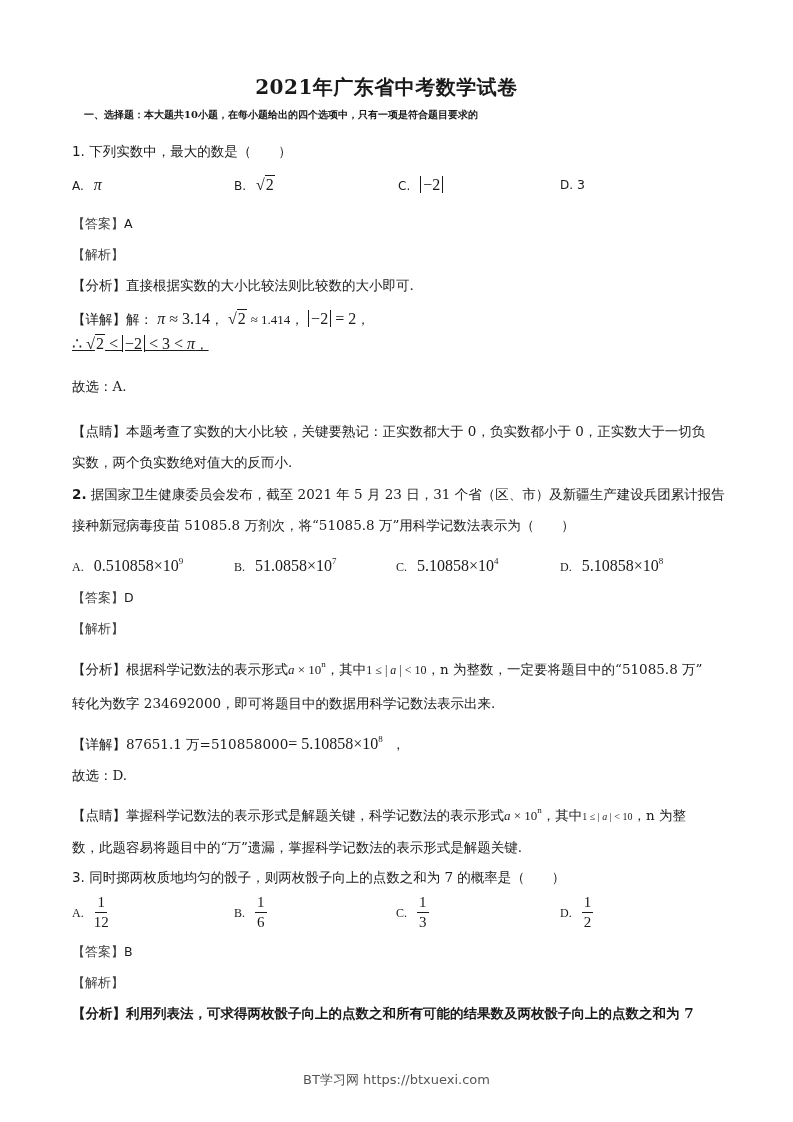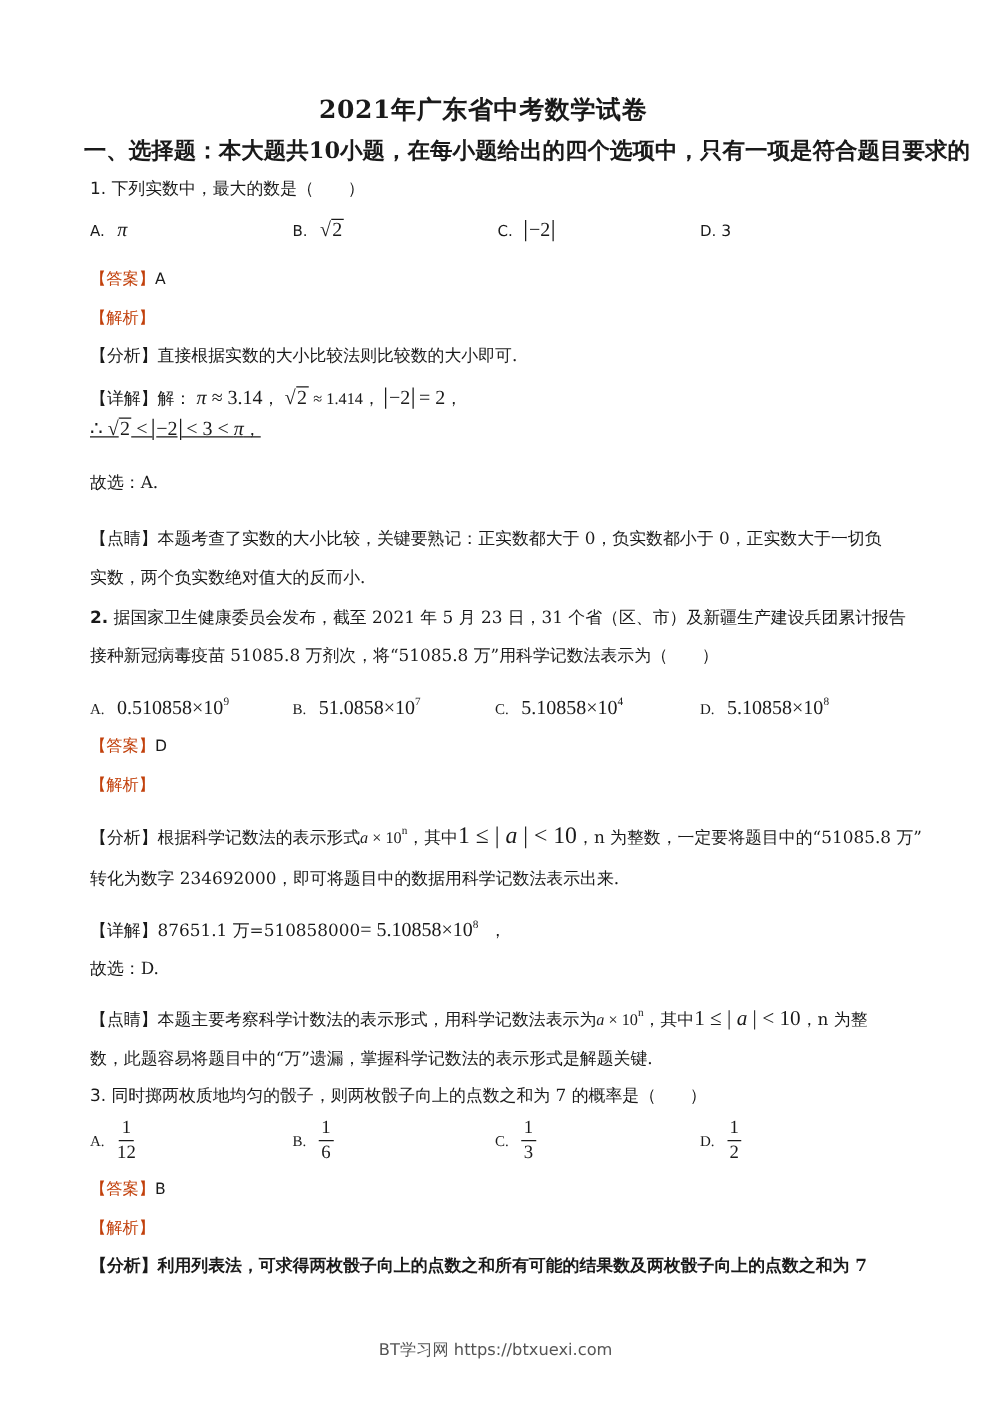--- a/index.html
+++ b/index.html
@@ -21,27 +21,27 @@
     position: absolute;
     left: 0; width: 773px;
     top: 74px;
     text-align: center;
     font-size: 20px;
     font-weight: bold;
     letter-spacing: 0.5px;
   }
   .section {
     position: absolute;
-    left: 67px; top: 108px;
-    font-size: 18px;
+    left: 84px; top: 108px;
+    font-size: 10px;
     font-weight: bold;
     white-space: nowrap;
   }
   .sans { font-family: "DejaVu Sans", "Liberation Sans", sans-serif; }
-  .tag { color: #c2410c; font-family: "DejaVu Sans", "Liberation Sans", sans-serif; font-size: 13px; }
+  .tag { color: #404040; font-family: "DejaVu Sans", "Liberation Sans", sans-serif; font-size: 13px; }
   .tagval { font-family: "DejaVu Sans", "Liberation Sans", sans-serif; font-size: 12.5px; color: #1a1a1a; }
   .opts { position: absolute; left: 72px; width: 660px; display: flex; font-size: 13.5px; line-height: 22px; }
   .opt { width: 162px; display: flex; align-items: baseline; white-space: nowrap; }
   .opt .letter { font-family: "DejaVu Sans", "Liberation Sans", sans-serif; font-size: 12px; margin-right: 10px; }
   .opt .letter.serif { font-family: "Liberation Serif", serif; font-size: 12px; }
   .math { font-family: "Liberation Serif", "DejaVu Serif", serif; font-size: 16px; }
   .math i { font-style: italic; }
   sup { font-size: 9px; vertical-align: 7px; }
   .frac { display: inline-flex; flex-direction: column; align-items: center; font-family: "Liberation Serif", serif; font-size: 15px; line-height: 17px; vertical-align: middle; }
   .frac .num { padding: 0 2px 1px; border-bottom: 1px solid #1a1a1a; }
@@ -137,29 +137,29 @@
   </div>
 </div>
 
 <div class="line" style="top:587px;">
   <span class="tag">【答案】</span><span class="tagval">D</span>
 </div>
 <div class="line" style="top:618px;">
   <span class="tag">【解析】</span>
 </div>
 <div class="line" style="top:654px;">
-  <span>【分析】</span><span>根据科学记数法的表示形式</span><span class="math" style="font-size:13px"><i>a</i> × 10<sup>n</sup></span><span>，其中</span><span class="math" style="font-size:19px">1 ≤ | <i>a</i> | &lt; 10</span><span>，n 为整数，一定要将题目中的“51085.8 万”</span>
+  <span>【分析】</span><span>根据科学记数法的表示形式</span><span class="math" style="font-size:13px"><i>a</i> × 10<sup>n</sup></span><span>，其中</span><span class="math" style="font-size:12px">1 ≤ | <i>a</i> | &lt; 10</span><span>，n 为整数，一定要将题目中的“51085.8 万”</span>
 </div>
 <div class="line" style="top:693px;">转化为数字 234692000，即可将题目中的数据用科学记数法表示出来.</div>
 <div class="line" style="top:729px;">
   <span>【详解】</span><span>87651.1 万=510858000</span><span class="math"><span>= 5.10858×10</span><sup>8</sup></span>&nbsp;&nbsp;<span>，</span>
 </div>
 <div class="line" style="top:765px;">故选：D.</div>
 <div class="line" style="top:800px;">
-  <span>【点睛】</span><span>本题主要考察科学计数法的表示形式，用科学记数法表示为</span><span class="math" style="font-size:13px"><i>a</i> × 10<sup>n</sup></span><span>，其中</span><span class="math" style="font-size:17px">1 ≤ | <i>a</i> | &lt; 10</span><span>，n 为整</span>
+  <span>【点睛】</span><span>掌握科学记数法的表示形式是解题关键，科学记数法的表示形式</span><span class="math" style="font-size:13px"><i>a</i> × 10<sup>n</sup></span><span>，其中</span><span class="math" style="font-size:10px">1 ≤ | <i>a</i> | &lt; 10</span><span>，n 为整</span>
 </div>
 <div class="line" style="top:837px;">数，此题容易将题目中的“万”遗漏，掌握科学记数法的表示形式是解题关键.</div>
 
 <div class="line" style="top:867px;">
   <span class="sans">3.</span>
   <span>同时掷两枚质地均匀的骰子，则两枚骰子向上的点数之和为 7 的概率是（　　）</span>
 </div>
 
 <div class="opts" style="top:894px;">
   <div class="opt" style="align-items:center">

